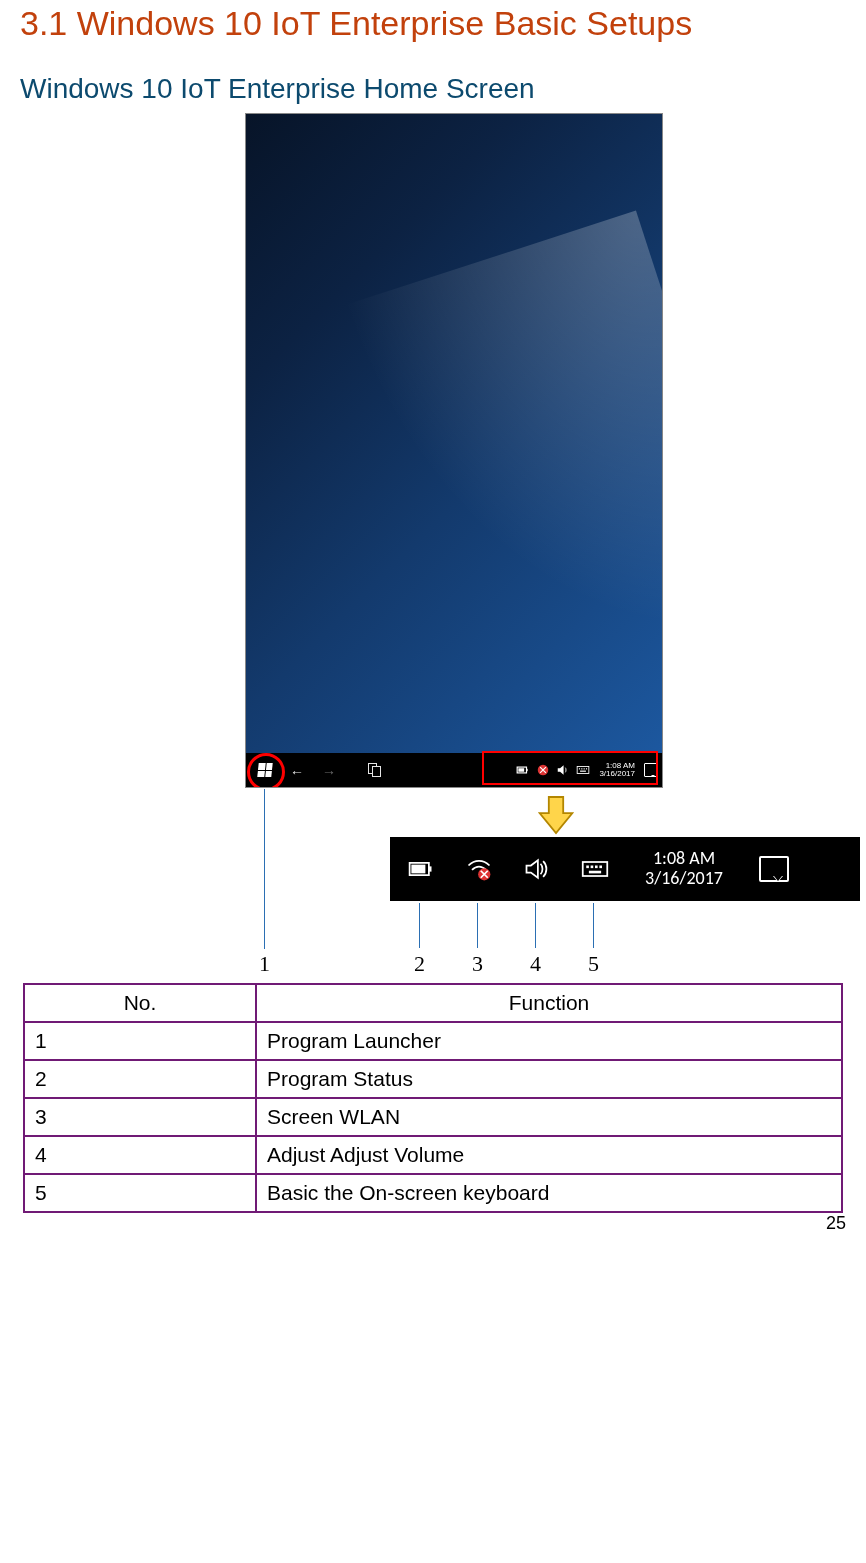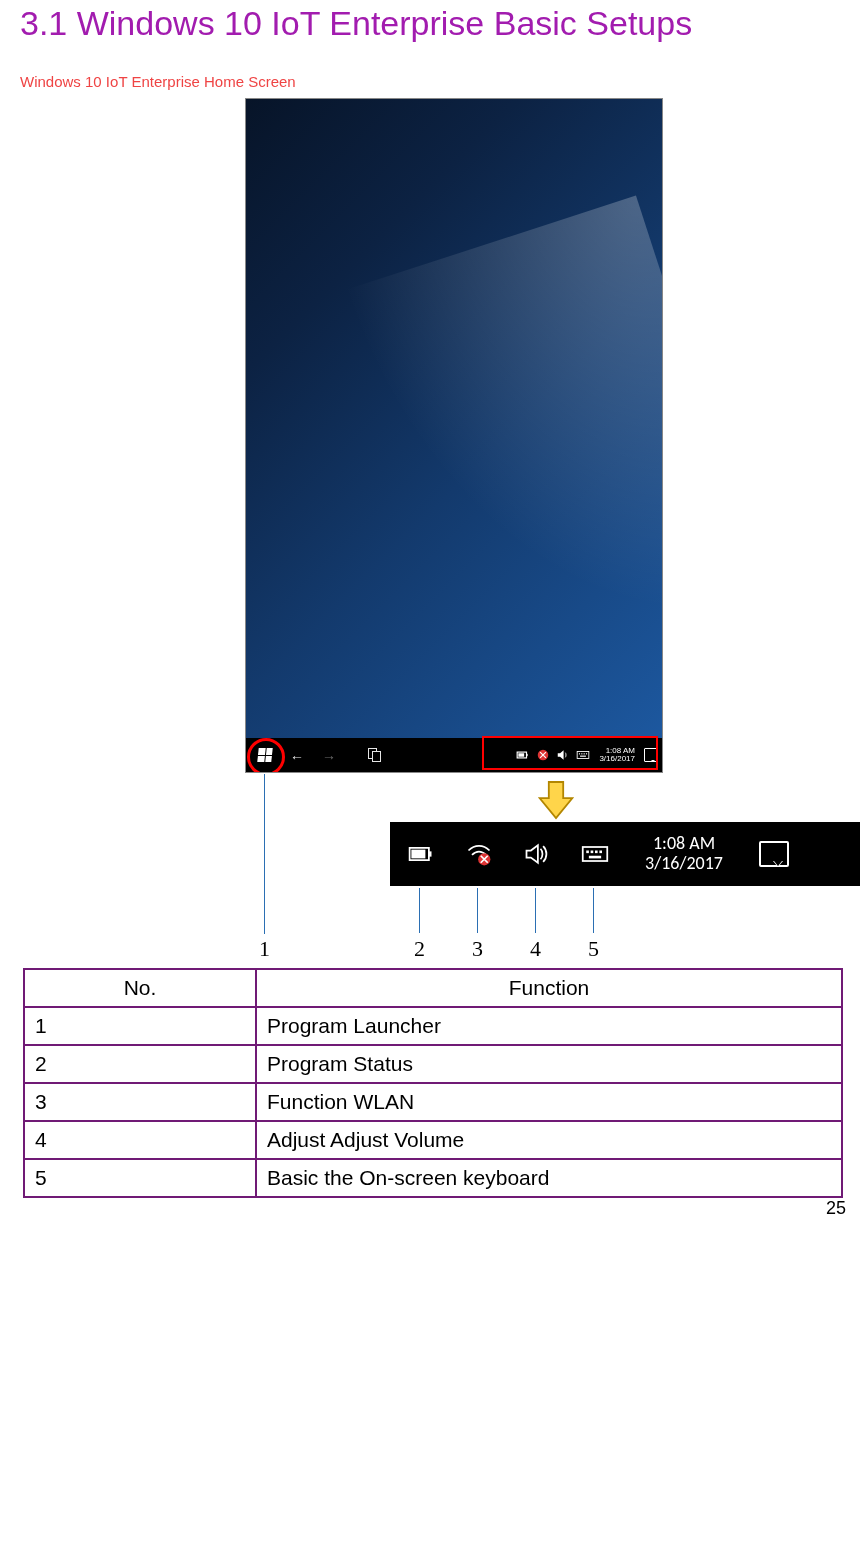--- a/index.html
+++ b/index.html
@@ -10,26 +10,26 @@
     background: #fff;
     color: #000;
   }
   .page {
     padding: 0 20px 0 20px;
   }
   h1.section-title {
     font-size: 34px;
     font-weight: 400;
     margin: 4px 0 30px 0;
-    color: #a21caf;
+    color: #c2410c;
   }
   .subtitle {
-    font-size: 15px;
+    font-size: 28px;
     margin: 0 0 8px 0;
-    color: #ef4444;
+    color: #0c4a6e;
   }
   .figure-area {
     position: relative;
     height: 870px;
     width: 100%;
   }
   
   .device {
     position: absolute;
     left: 225px;
@@ -307,21 +307,21 @@
       <tr>
         <td>1</td>
         <td>Program Launcher</td>
       </tr>
       <tr>
         <td>2</td>
         <td>Program Status</td>
       </tr>
       <tr>
         <td>3</td>
-        <td>Function WLAN</td>
+        <td>Screen WLAN</td>
       </tr>
       <tr>
         <td>4</td>
         <td>Adjust Adjust Volume</td>
       </tr>
       <tr>
         <td>5</td>
         <td>Basic the On-screen keyboard</td>
       </tr>
     </tbody>

